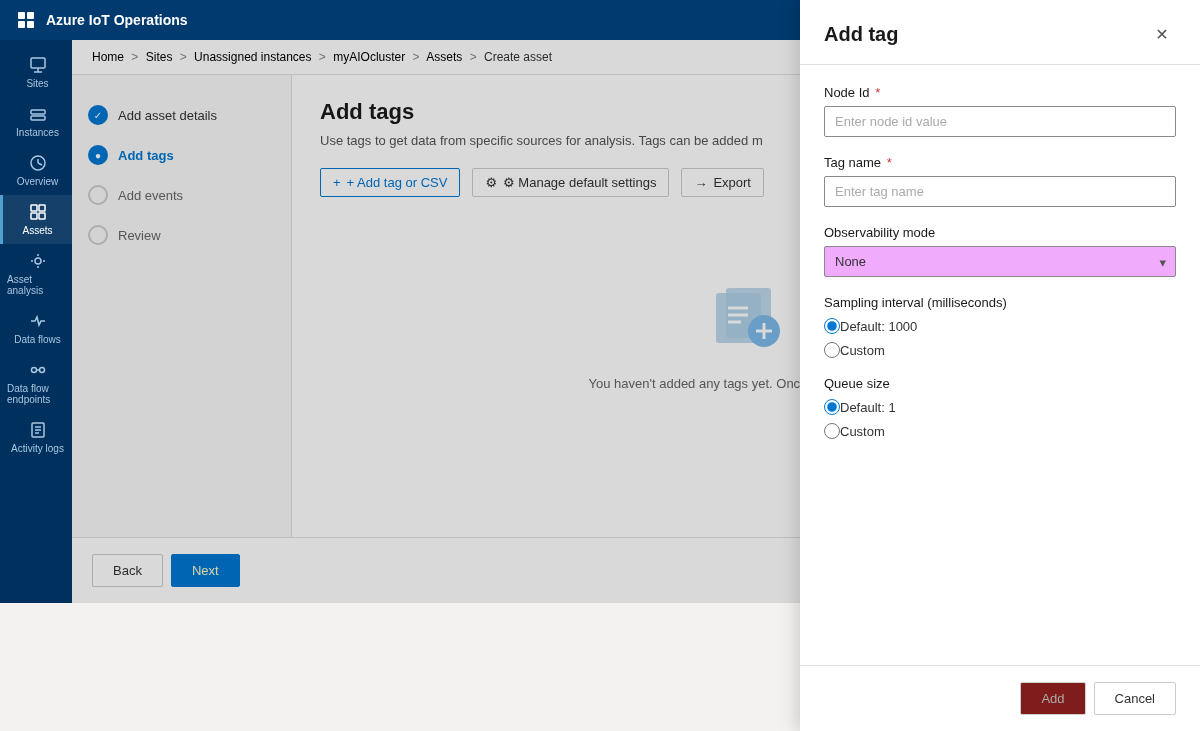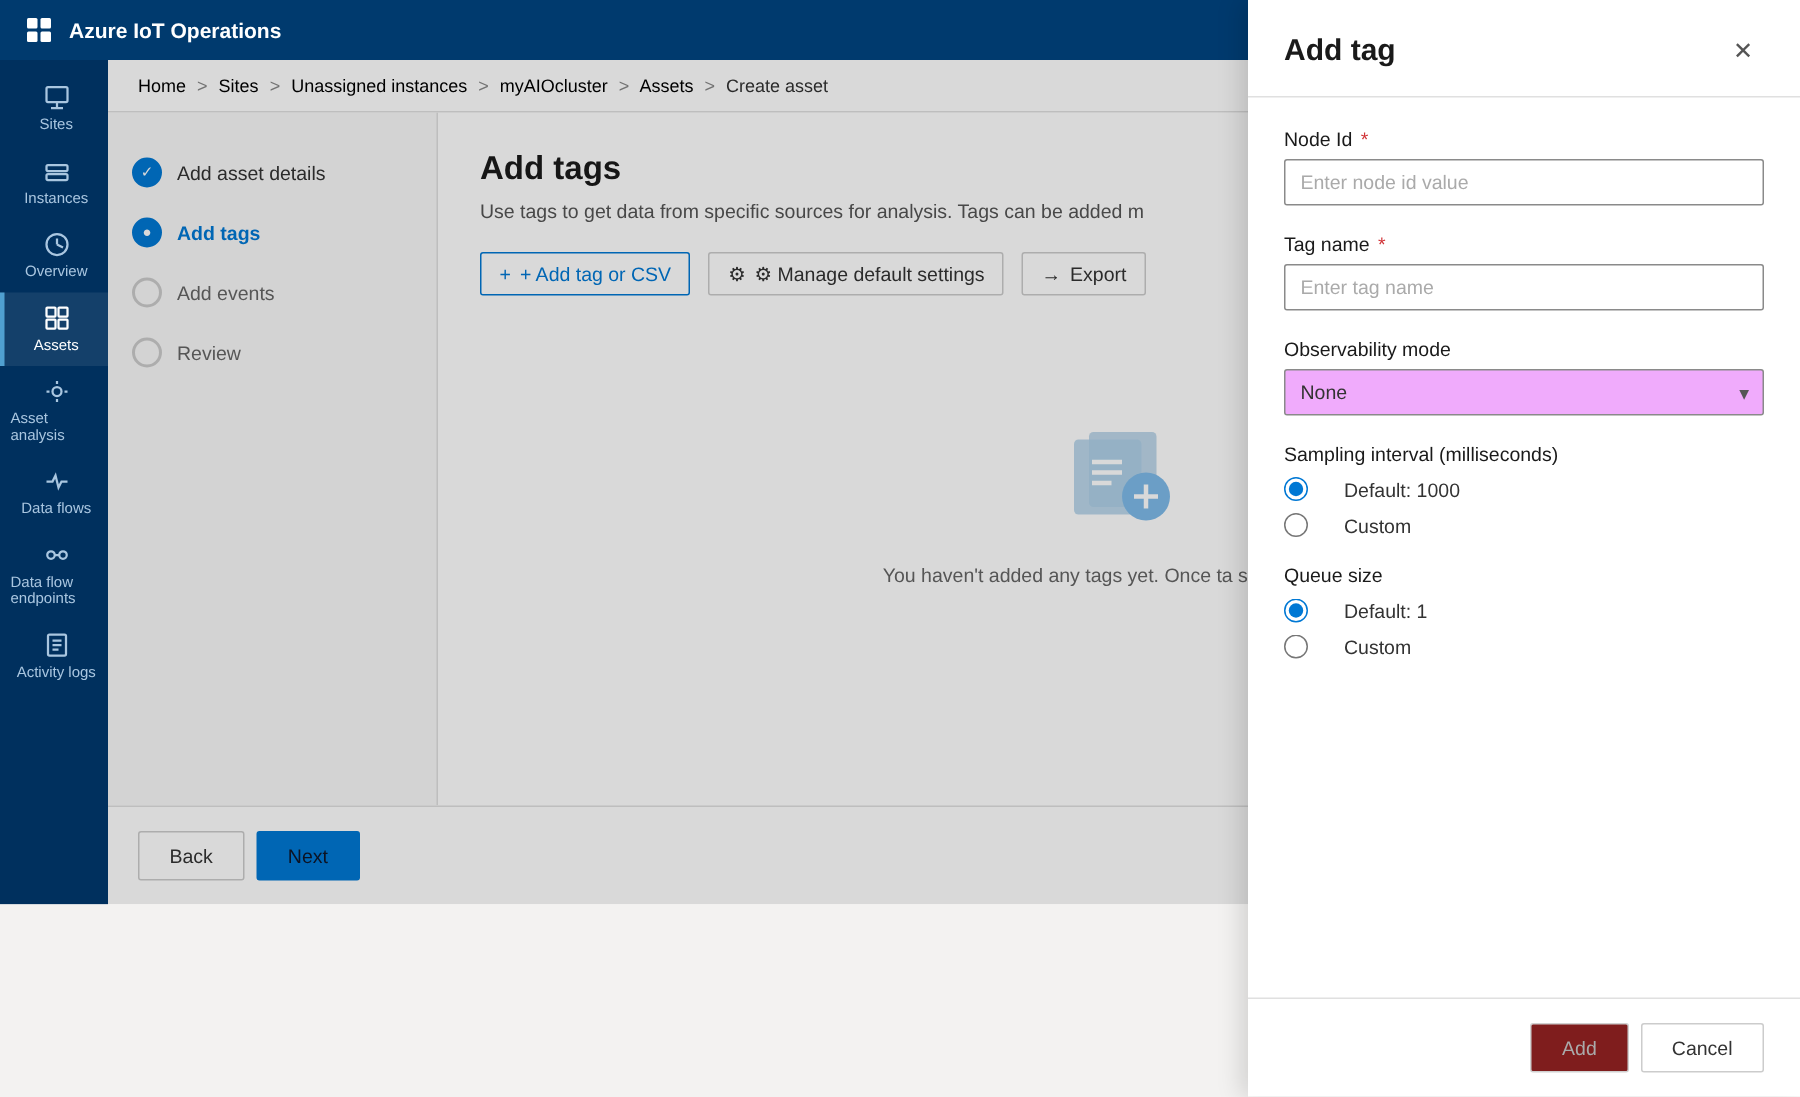--- a/index.html
+++ b/index.html
@@ -139,34 +139,34 @@
     
     .bottom-nav {
       display: flex; justify-content: flex-start; gap: 8px;
       padding: 16px 20px;
       border-top: 1px solid #e0e0e0;
       background: white;
       flex-shrink: 0;
     }
     .btn { padding: 8px 20px; border-radius: 2px; font-size: 13px; cursor: pointer; border: 1px solid; }
     .btn-secondary { background: white; border-color: #ccc; color: #333; }
-    .btn-primary { background: #0078d4; border-color: #0078d4; color: #0f172a; }
+    .btn-primary { background: #0078d4; border-color: #0078d4; color: #fef9c3; }
 
     
     .overlay {
       position: absolute; top: 0; left: 0; right: 0; bottom: 0;
       background: rgba(0,0,0,0.15);
       z-index: 10;
     }
 
     
     .side-panel {
       position: fixed;
       top: 0; right: 0;
-      width: 368px;
+      width: 400px;
       height: 100%;
       background: white;
       box-shadow: -4px 0 16px rgba(0,0,0,0.15);
       z-index: 100;
       display: flex;
       flex-direction: column;
     }
     .panel-header {
       display: flex; align-items: center; justify-content: space-between;
       padding: 20px 24px 16px;
@@ -204,21 +204,21 @@
       border: 1px solid #8a8a8a; border-radius: 2px;
       font-size: 13px; color: #333;
       appearance: none; background: #f0abfc; cursor: pointer; outline: none;
     }
     .select-arrow {
       position: absolute; right: 10px; top: 50%; transform: translateY(-50%);
       pointer-events: none; color: #555;
     }
 
     .radio-group { display: flex; flex-direction: column; gap: 8px; margin-top: 4px; }
-    .radio-option { display: flex; align-items: center; gap: 24px; cursor: pointer; }
+    .radio-option { display: flex; align-items: center; gap: 0; cursor: pointer; }
     .radio-option input[type="radio"] { accent-color: #0078d4; width: 16px; height: 16px; cursor: pointer; }
     .radio-option label { font-size: 13px; color: #333; cursor: pointer; }
 
     .panel-footer {
       display: flex; justify-content: flex-end; gap: 8px;
       padding: 16px 24px;
       border-top: 1px solid #e0e0e0;
       flex-shrink: 0;
     }
     .btn-add {

